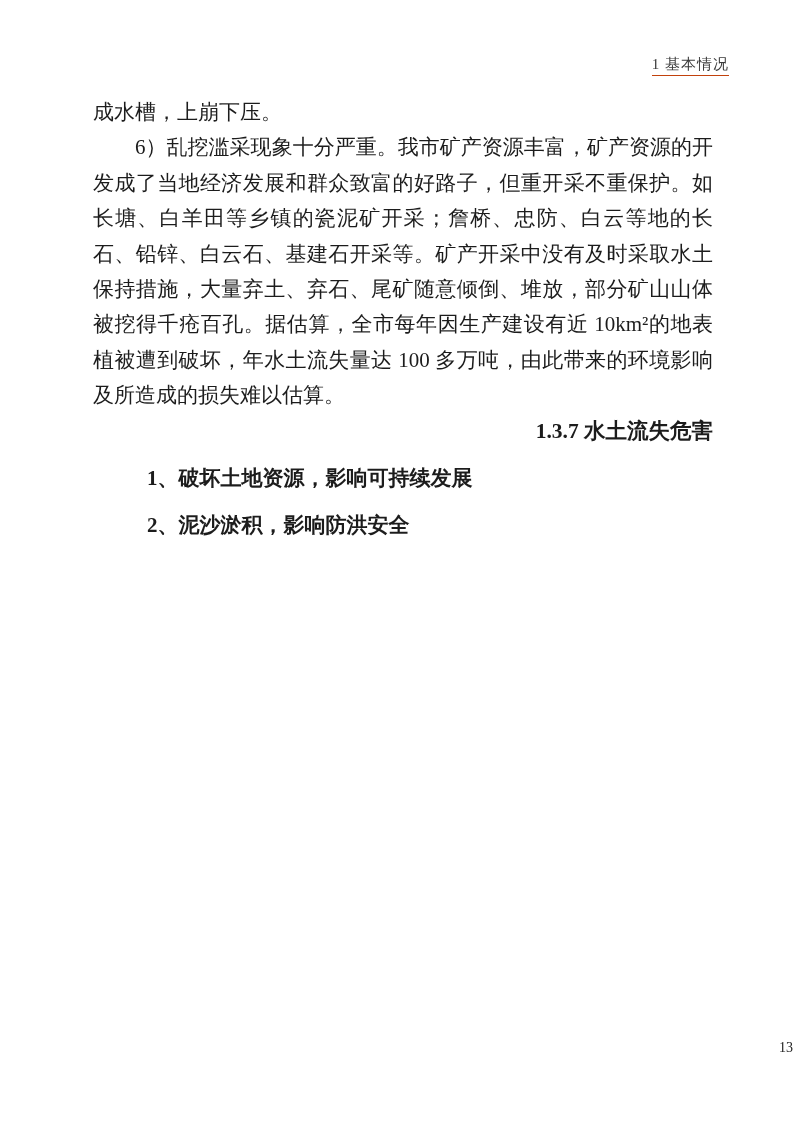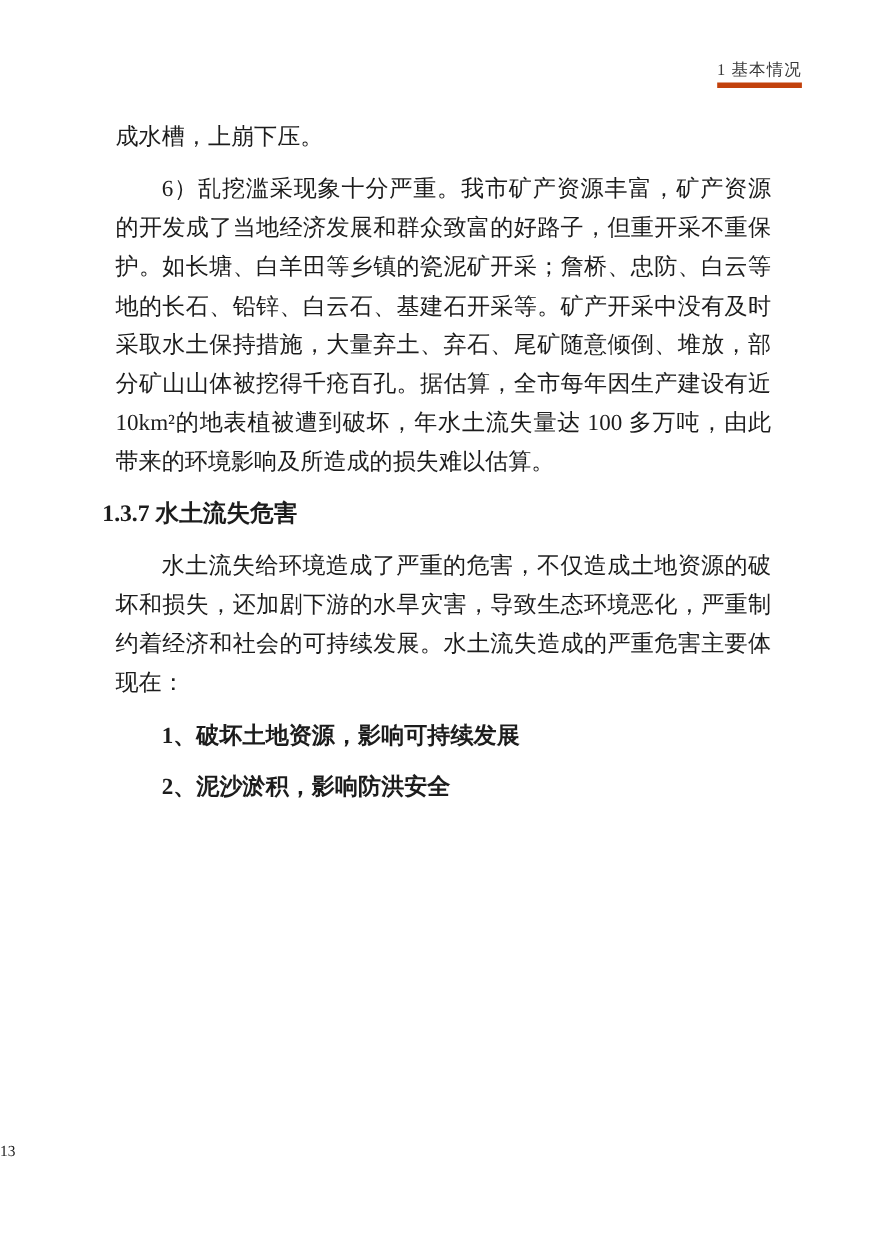--- a/index.html
+++ b/index.html
@@ -17,78 +17,77 @@
     overflow: hidden;
     box-sizing: border-box;
   }
   .running-header {
     position: absolute;
     top: 55px;
     right: 64px;
     font-size: 15px;
     letter-spacing: 1px;
     color: #3a3a3a;
-    border-bottom: 5px solid #c2410c;
+    border-bottom: 1px solid #c2410c;
     padding-bottom: 2px;
     line-height: 1.2;
   }
   .body-area {
     position: absolute;
     top: 95px;
     left: 93px;
     width: 620px;
   }
   .para {
-    margin: 12px;
+    margin: 0;
     font-size: 21px;
     line-height: 35.4px;
     text-align: justify;
     text-justify: inter-ideograph;
     word-break: break-all;
   }
   .indent {
     text-indent: 2em;
   }
   .section-heading {
     margin: 0;
     font-size: 21.5px;
     line-height: 35.4px;
     font-weight: bold;
-    text-align: left;
+    text-align: right;
   }
   .sub-heading {
     margin: 12px;
     font-size: 21px;
     line-height: 35.4px;
     font-weight: bold;
     text-indent: 2em;
     text-align: left;
   }
   .page-footer {
     position: absolute;
     bottom: 66px;
     left: 0;
     width: 100%;
-    text-align: left;
+    text-align: right;
     font-size: 14px;
     color: #222222;
   }
 </style>
 </head>
 <body>
 
 <div class="page">
 
   <div class="running-header">1 基本情况</div>
 
   <div class="body-area">
     <p class="para">成水槽，上崩下压。</p>
     <p class="para indent">6）乱挖滥采现象十分严重。我市矿产资源丰富，矿产资源的开发成了当地经济发展和群众致富的好路子，但重开采不重保护。如长塘、白羊田等乡镇的瓷泥矿开采；詹桥、忠防、白云等地的长石、铅锌、白云石、基建石开采等。矿产开采中没有及时采取水土保持措施，大量弃土、弃石、尾矿随意倾倒、堆放，部分矿山山体被挖得千疮百孔。据估算，全市每年因生产建设有近 10km²的地表植被遭到破坏，年水土流失量达 100 多万吨，由此带来的环境影响及所造成的损失难以估算。</p>
     <h3 class="section-heading">1.3.7 水土流失危害</h3>
-    <p class="para indent">水土流失给环境造成了严重的危害，不仅造成土地资源的破坏和损失，还加剧下游的水旱灾害，导致生态环境恶化，严重制约着经济和社会的可持续发展。水土流失造成的严重危害主要体现在：</p>
     <h4 class="sub-heading">1、破坏土地资源，影响可持续发展</h4>
     <h4 class="sub-heading">2、泥沙淤积，影响防洪安全</h4>
 
   </div>
 
   <div class="page-footer">13</div>
 
 </div>
 
 </body></html>

